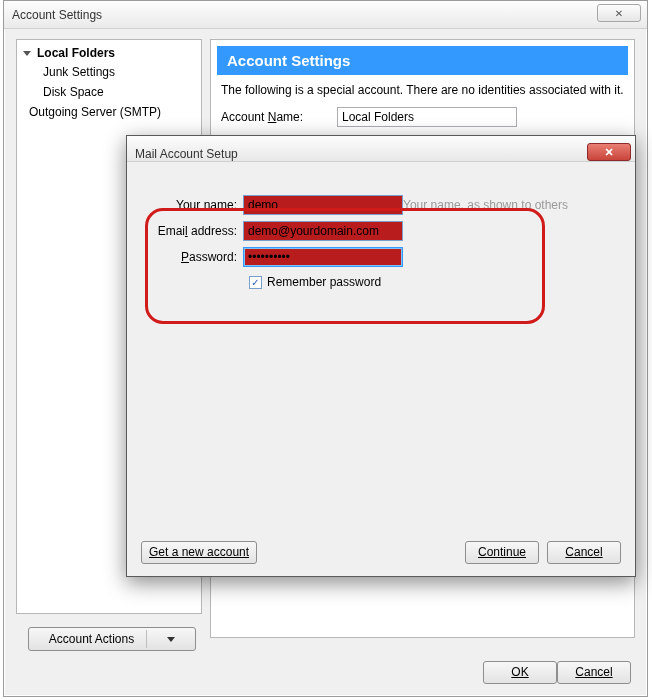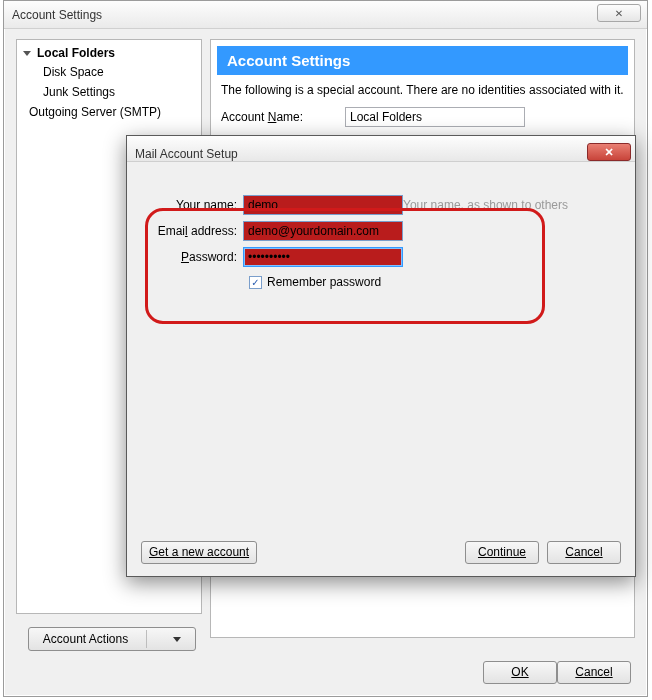--- a/index.html
+++ b/index.html
@@ -89,42 +89,42 @@
     color: #fff;
     font-weight: bold;
     font-size: 15px;
     padding: 6px 10px;
   }
   .content-text {
     padding: 0 10px 8px 10px;
     font-size: 12px;
   }
   .row {
-    display: flex; align-items: center; gap: 14px;
+    display: flex; align-items: center; gap: 6px;
     padding: 2px 10px 4px 10px;
   }
   .row label.lbl { width: 110px; text-align: left; }
   .row label.lbl .ul { text-decoration: underline; }
   .txt {
     border: 1px solid #abadb3;
     padding: 2px 4px;
     font-size: 12px;
     height: 20px;
     background: #fff;
   }
   .section-title { padding: 6px 10px 0 10px; color: #000; }
   .account-actions-btn {
     position: absolute;
     left: 24px; top: 598px;
     width: 168px; height: 24px;
     border: 1px solid #8e8e8e;
     background: linear-gradient(#f7f7f7,#e3e3e3);
     border-radius: 3px;
     display: flex; align-items: center; justify-content: center;
-    gap: 14px;
+    gap: 8px;
     font-size: 12px;
   }
   .account-actions-btn .caret {
     width: 0; height: 0;
     border-left: 4px solid transparent;
     border-right: 4px solid transparent;
     border-top: 5px solid #333;
     margin-left: 8px;
   }
   .account-actions-btn .sep {
@@ -243,22 +243,22 @@
     </div>
   </div>
 
   <div class="parent-body">
 
     <div class="sidebar">
       <div class="tree-root">
         <span class="arrow"></span>
         <span>Local Folders</span>
       </div>
+      <div class="tree-child">Junk Settings</div>
       <div class="tree-child">Disk Space</div>
-      <div class="tree-child">Junk Settings</div>
       <div class="tree-sibling">Outgoing Server (SMTP)</div>
     </div>
 
     <div class="content-pane">
       <div class="content-header">Account Settings</div>
       <div class="content-text">The following is a special account. There are no identities associated with it.</div>
       <div class="row">
         <label class="lbl">
           <span>Account </span><span class="ul">N</span><span>ame:</span>
         </label>

